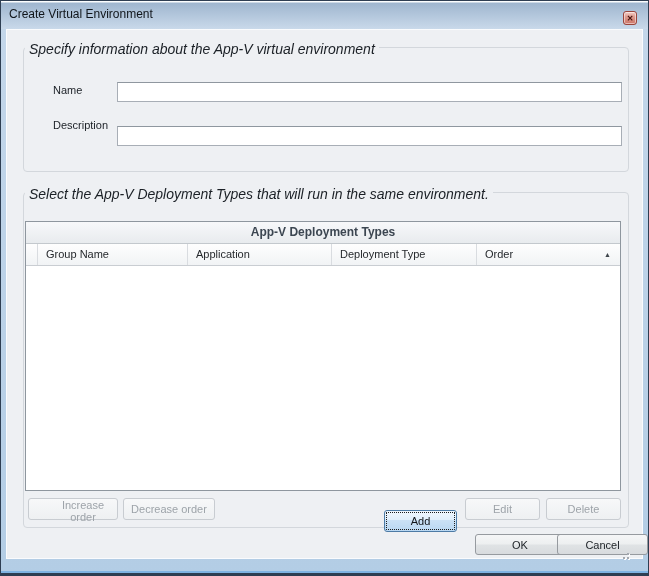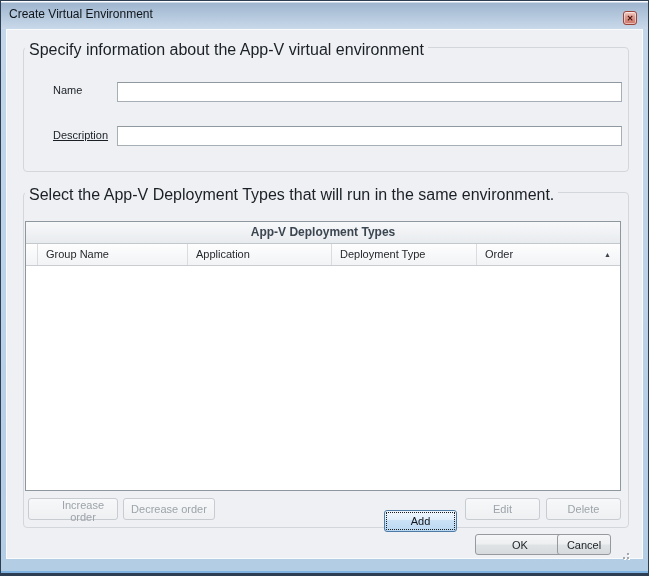--- a/index.html
+++ b/index.html
@@ -46,27 +46,27 @@
     background:#eef0f3;
     box-shadow:inset 0 0 0 1px #fafbfd;
   }
   .groupbox {
     position:absolute; border:1px solid #d3d7dc; border-radius:4px;
   }
   .gb1 { left:23px; top:47px; width:604px; height:123px; }
   .gb2 { left:23px; top:192px; width:604px; height:334px; }
   .gb-label {
     position:absolute; background:#eef0f3; padding:0 4px;
-    font-size:16px; color:#1b2026; white-space:nowrap;
+    font-size:14px; color:#1b2026; white-space:nowrap;font-style:italic;
   }
   .gb1-label { left:25px; top:41px; }
   .gb2-label { left:25px; top:186px; }
   .field-label { position:absolute; font-size:11px; color:#1b2026; }
   .name-label { left:53px; top:84px; }
-  .desc-label { left:53px; top:129px;text-decoration:underline; }
+  .desc-label { left:53px; top:119px; }
   .textbox {
     position:absolute; left:117px; width:505px; height:20px;
     border:1px solid #a8aeb6; border-top-color:#8f979f;
     background:#ffffff; font-family:inherit; font-size:11px;
     padding:0 4px; box-sizing:border-box; outline:none;
   }
   .name-input { top:82px; }
   .desc-input { top:126px; }
   .grid {
     position:absolute; left:25px; top:221px; width:596px; height:270px;
@@ -118,21 +118,21 @@
     outline:1px dotted #1c1c1c; outline-offset:-3px; cursor:pointer;margin-top:12px;
   }
   .edit { left:465px; width:75px; }
   .del { left:546px; width:75px; }
   .footer-btn {
     top:534px; height:21px;
     background:linear-gradient(to bottom, #f5f6f7, #edeff0 48%, #e0e3e5 52%, #d8dbde);
     border:1px solid #969a9f; color:#1c2126; cursor:pointer;
   }
   .ok { left:475px; width:90px; }
-  .cancel { left:557px; width:54px; }
+  .cancel { left:557px; width:91px; }
   .grip { position:absolute; left:619px; top:549px; width:12px; height:12px; cursor:nwse-resize; }
   .grip::before {
     content:""; position:absolute; left:1px; top:1px; width:2px; height:2px;
     background:transparent;
     box-shadow:7px 7px 0 #a4a9b0, 7px 3px 0 #a4a9b0, 3px 7px 0 #a4a9b0,
                8px 8px 0 #fdfdfe, 8px 4px 0 #fdfdfe, 4px 8px 0 #fdfdfe;
   }
 </style>
 </head>
 <body>

